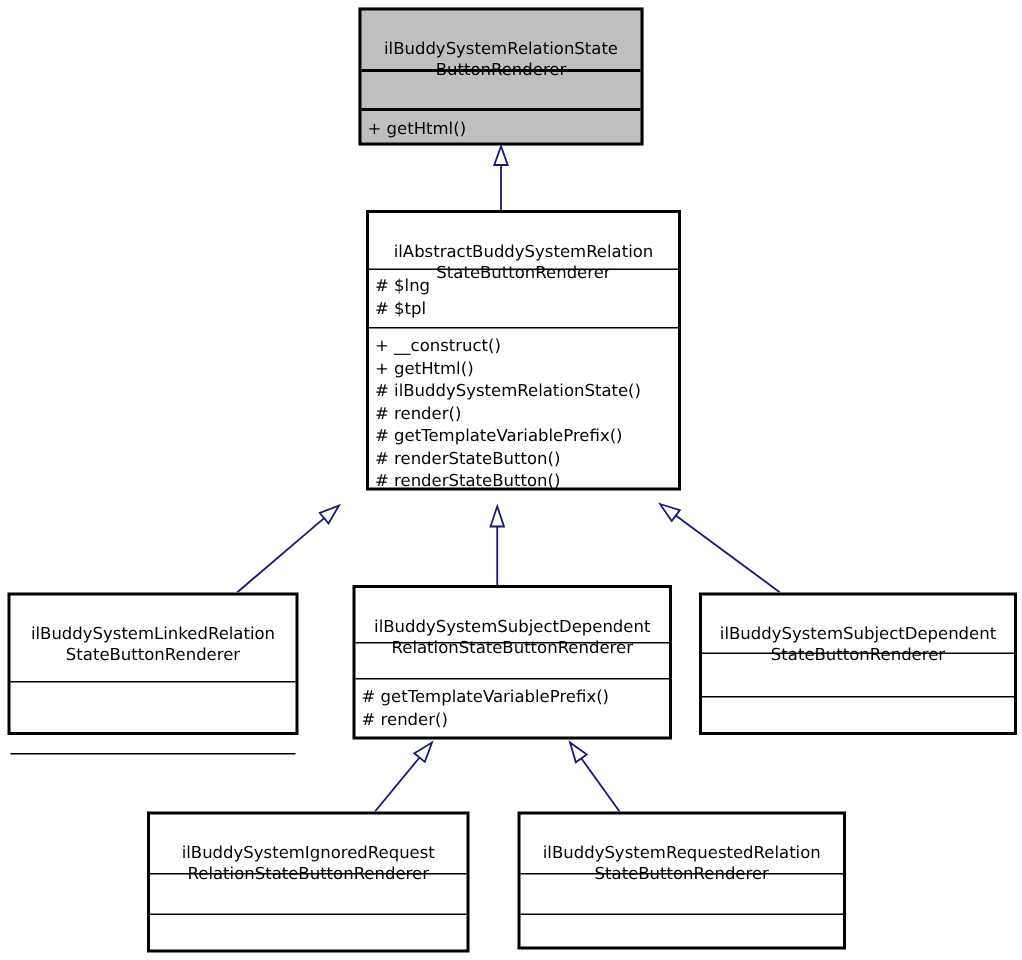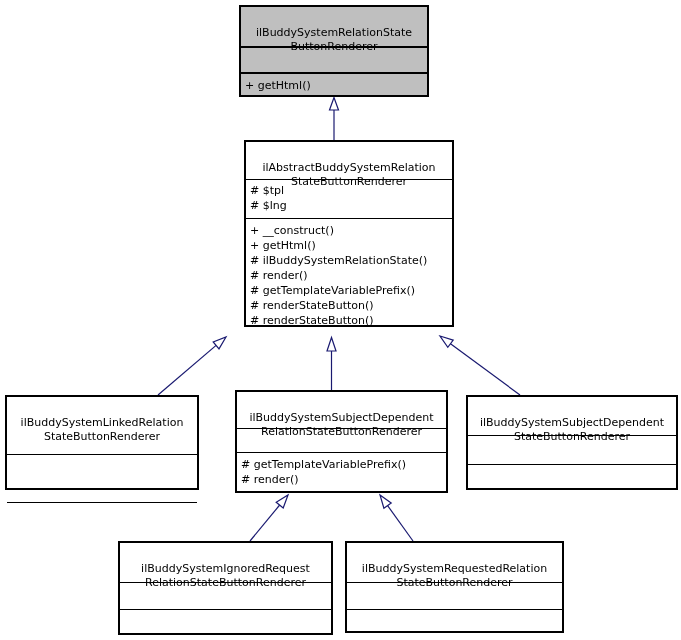--- a/index.html
+++ b/index.html
@@ -113,22 +113,22 @@
       <div>+ getHtml()</div>
     </div>
   </div>
 
   <div class="uml-class" style="left:228px;top:140px;width:210px;height:187px;margin-left:16px;">
     <div class="uml-title" style="height:37px;">
       <div>ilAbstractBuddySystemRelation</div>
       <div>StateButtonRenderer</div>
     </div>
     <div class="uml-attrs" style="height:39px;">
+      <div># $lng</div>
       <div># $tpl</div>
-      <div># $lng</div>
     </div>
     <div class="uml-methods">
       <div>+ __construct()</div>
       <div>+ getHtml()</div>
       <div># ilBuddySystemRelationState()</div>
       <div># render()</div>
       <div># getTemplateVariablePrefix()</div>
       <div># renderStateButton()</div>
       <div># renderStateButton()</div>
     </div>
@@ -157,21 +157,21 @@
 
   <div class="uml-class" style="left:466px;top:395px;width:212px;height:95px;">
     <div class="uml-title" style="height:38px;">
       <div>ilBuddySystemSubjectDependent</div>
       <div>StateButtonRenderer</div>
     </div>
     <div class="uml-attrs" style="height:29px;"></div>
     <div class="uml-methods"></div>
   </div>
 
-  <div class="uml-class" style="left:118px;top:541px;width:215px;height:94px;">
+  <div class="uml-class" style="left:98px;top:541px;width:215px;height:94px;">
     <div class="uml-title" style="height:39px;">
       <div>ilBuddySystemIgnoredRequest</div>
       <div>RelationStateButtonRenderer</div>
     </div>
     <div class="uml-attrs" style="height:27px;"></div>
     <div class="uml-methods"></div>
   </div>
 
   <div class="uml-class" style="left:345px;top:541px;width:219px;height:92px;justify-content:space-between;">
     <div class="uml-title" style="height:39px;">

